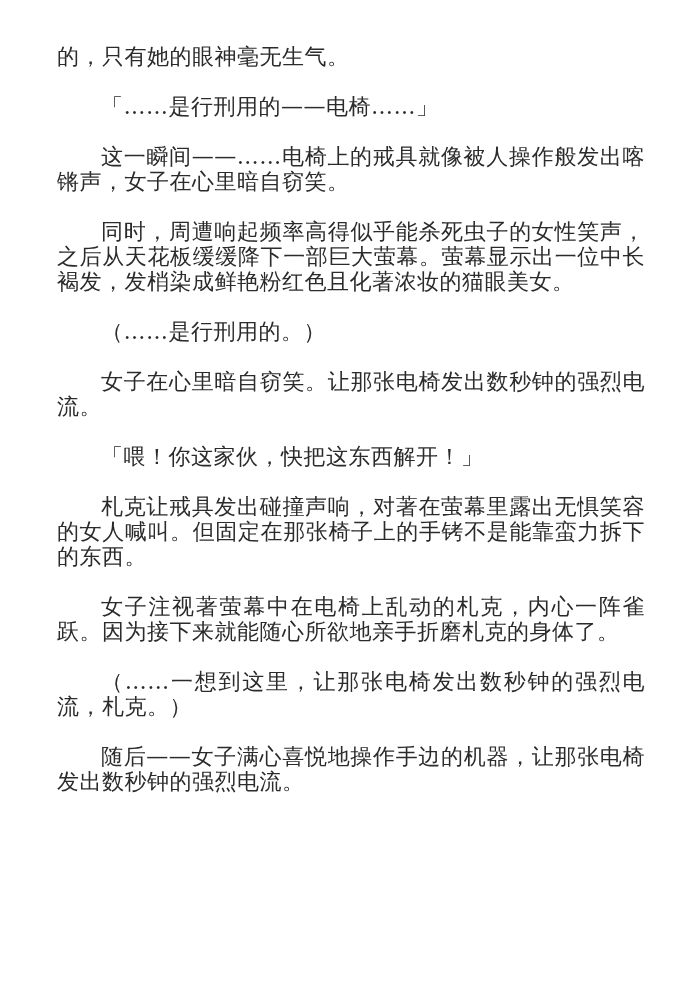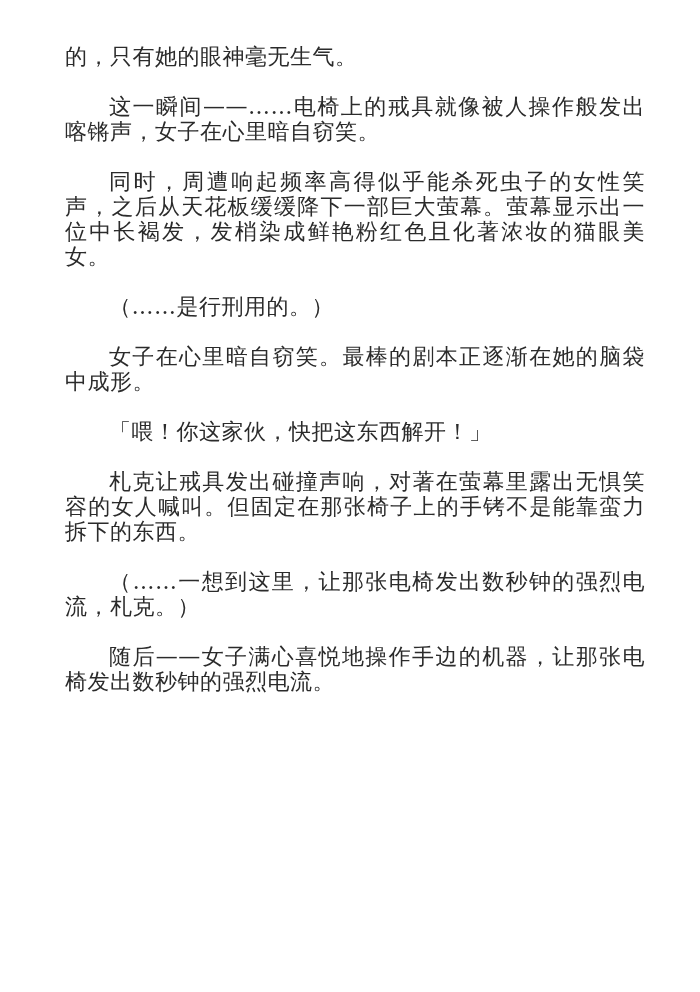--- a/index.html
+++ b/index.html
@@ -10,40 +10,42 @@
   .page {
     position: relative;
     width: 700px;
     height: 992px;
     background: #ffffff;
     overflow: hidden;
     box-sizing: border-box;
     padding: 44px 55px 0 57px;
   }
   .para {
-    margin: 0 0 25px 8px;
+    margin: 0 0 25px 0;
     font-family: "DejaVu Serif", "Liberation Serif", serif;
     font-size: 22px;
     line-height: 25px;
     letter-spacing: 0.5px;
     color: #2b2b2b;
     text-align: justify;
     text-indent: 2em;
     word-break: break-all;
   }
   .para.no-indent {
     text-indent: 0;
   }
 </style>
 </head>
 <body>
 
 <div class="page">
   <p class="para no-indent">的，只有她的眼神毫无生气。</p>
+  <p class="para">「……是行刑用的——电椅……」</p>
   <p class="para">这一瞬间——……电椅上的戒具就像被人操作般发出喀锵声，女子在心里暗自窃笑。</p>
   <p class="para">同时，周遭响起频率高得似乎能杀死虫子的女性笑声，之后从天花板缓缓降下一部巨大萤幕。萤幕显示出一位中长褐发，发梢染成鲜艳粉红色且化著浓妆的猫眼美女。</p>
   <p class="para">（……是行刑用的。）</p>
-  <p class="para">女子在心里暗自窃笑。最棒的剧本正逐渐在她的脑袋中成形。</p>
+  <p class="para">女子在心里暗自窃笑。让那张电椅发出数秒钟的强烈电流。</p>
   <p class="para">「喂！你这家伙，快把这东西解开！」</p>
   <p class="para">札克让戒具发出碰撞声响，对著在萤幕里露出无惧笑容的女人喊叫。但固定在那张椅子上的手铐不是能靠蛮力拆下的东西。</p>
+  <p class="para">女子注视著萤幕中在电椅上乱动的札克，内心一阵雀跃。因为接下来就能随心所欲地亲手折磨札克的身体了。</p>
   <p class="para">（……一想到这里，让那张电椅发出数秒钟的强烈电流，札克。）</p>
   <p class="para">随后——女子满心喜悦地操作手边的机器，让那张电椅发出数秒钟的强烈电流。</p>
 </div>
 
 </body></html>

